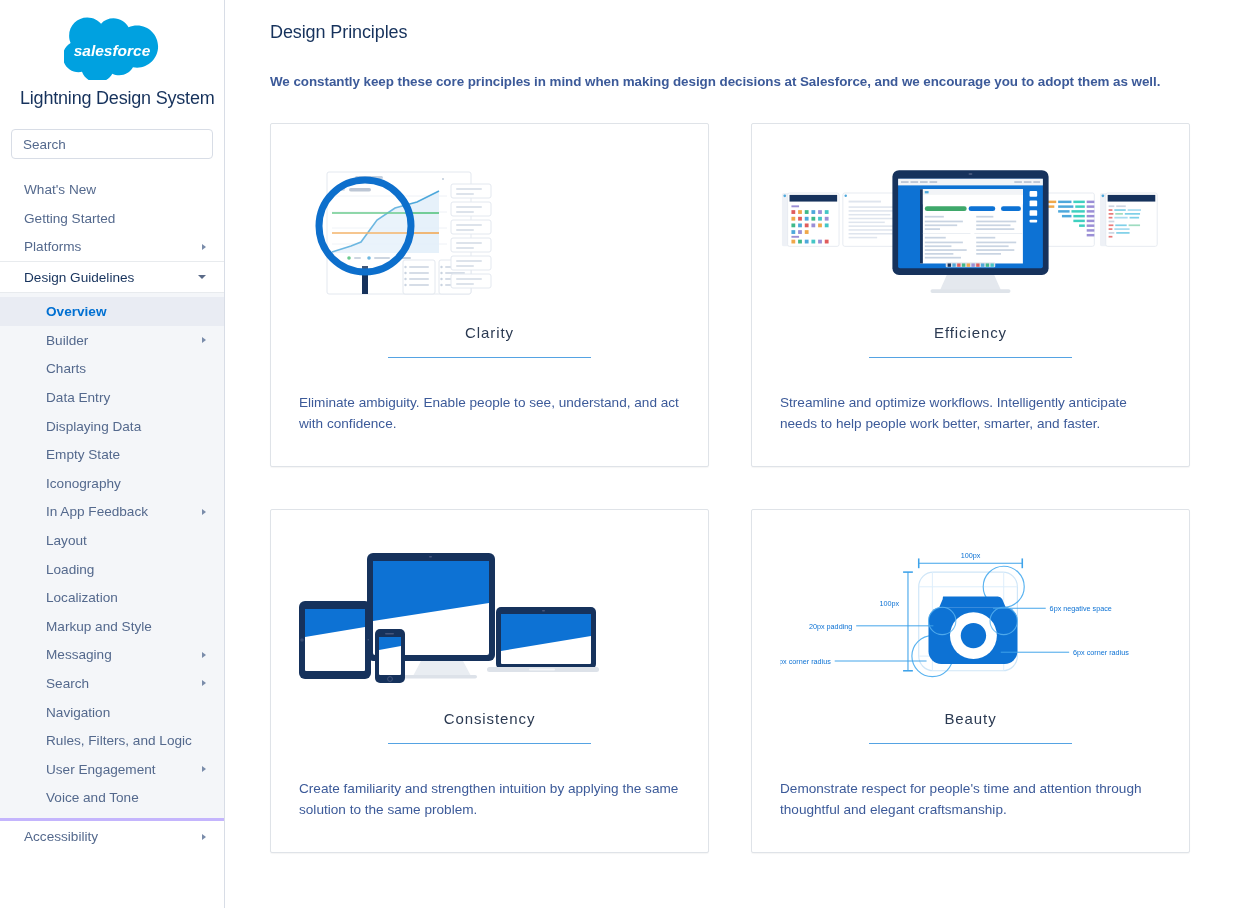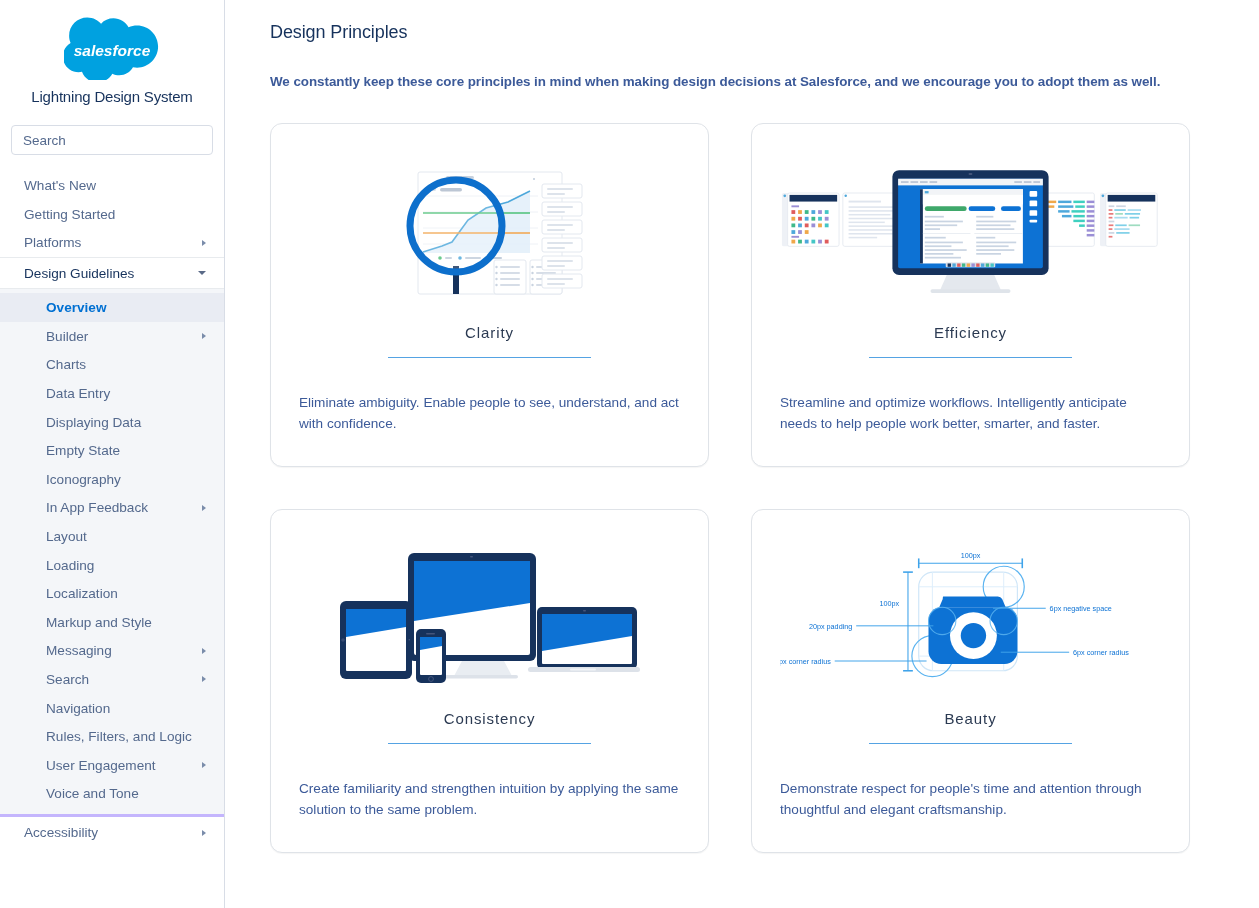--- a/index.html
+++ b/index.html
@@ -17,21 +17,21 @@
     width: 225px; height: 908px;
     background: #ffffff;
     border-right: 1px solid #d8dde6;
     flex: 0 0 225px;
     position: relative;
     overflow: hidden;
   }
   .brand { padding: 14px 0 6px; text-align: center; }
   .logo-wrap { display: block; margin: 0 auto; }
   .brand-title {
-    font-size: 15px; color: #16325c; font-weight: 400;
+    font-size: 18px; color: #16325c; font-weight: 400;
     letter-spacing: -0.2px; margin-top: 8px; padding: 0 20px;
     white-space: nowrap;
   }
   .search-wrap { padding: 14px 11px 10px; }
   .search-input {
     width: 100%; height: 30px;
     border: 1px solid #d8dde6; border-radius: 4px;
     background: #fff; color: #54698d;
     font-size: 13.5px; font-family: "Liberation Sans", sans-serif;
     padding: 0 11px; outline: none;
@@ -99,29 +99,29 @@
 
   .cards {
     margin-top: 34px;
     display: grid;
     grid-template-columns: 439px 439px;
     gap: 42px;
   }
   .card {
     background: #fff;
     border: 1px solid #dfe3e8;
-    border-radius: 12px;
+    border-radius: 2px;
     height: 344px;
     display: flex; flex-direction: column; align-items: center;
     padding: 24px 28px 0;
     box-shadow: 0 1px 1px rgba(0,0,0,0.04);
   }
   .card-art {
     height: 170px; width: 100%;
-    display: flex; align-items: center; justify-content: center;
+    display: flex; align-items: center; 
   }
   .card-title {
     font-size: 15px; color: #2b3a52; font-weight: 400;
     letter-spacing: 0.9px; margin-top: 6px;
   }
   .card-rule {
     width: 203px; height: 1px; background: #55a3e3;
     margin-top: 16px;
   }
   .card-desc {

